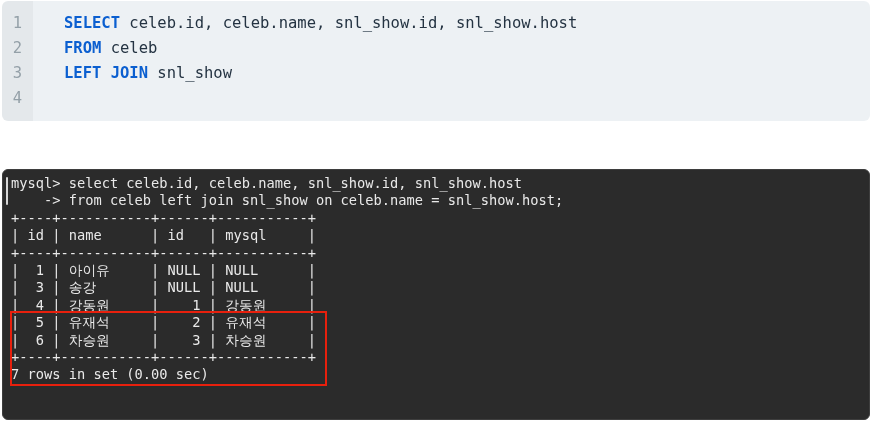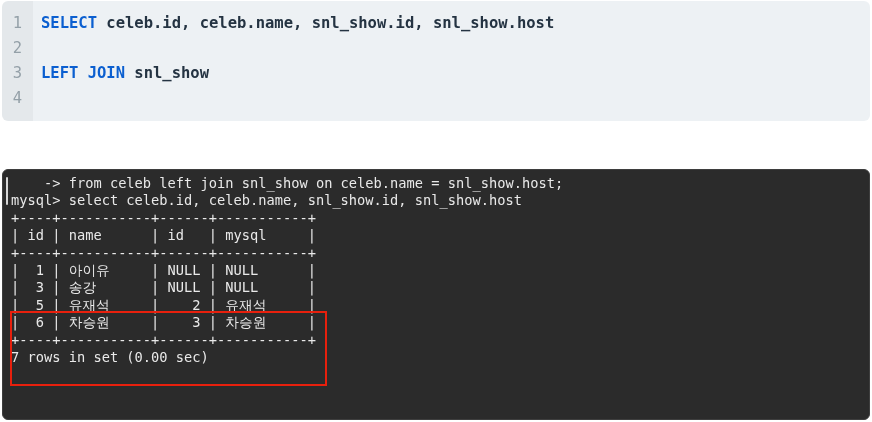--- a/index.html
+++ b/index.html
@@ -14,22 +14,22 @@
     font-size:15.5px; line-height:25px;
     padding:10px 0;
     color:#243342;
   }
   .codeline{ display:flex; }
   .lnum{
     flex:0 0 31px; width:31px; text-align:center;
     color:#94a0a8; user-select:none; white-space:pre;
   }
   .lcode{ padding-left:8px; white-space:pre; }
-  .tok-keyword{ color:#0b5fd0; font-weight:bold; }
-  .tok-plain{ color:#243342;font-weight:bold; }
+  .tok-keyword{ color:#0b5fd0; font-weight:bold;margin-left:23px; }
+  .tok-plain{ color:#243342; }
 
   
   .terminal{
     position:absolute; left:2px; top:169px; width:868px; height:251px;
     background:#2b2b2b; border-radius:6px;
     border:1px solid #3e3e3e;
     padding:5px 8px 0 8px;
     font-size:13.7px; line-height:17.4px;
     color:#e9e9e9;
     overflow:hidden;
@@ -53,39 +53,41 @@
 </head>
 <body>
 
 <div class="code-block" id="code-block">
     <div class="codeline">
       <span class="lnum">1</span>
       <span class="lcode"><span class="tok-keyword">SELECT</span><span class="tok-plain"> celeb.id, celeb.name, snl_show.id, snl_show.host</span></span>
     </div>
     <div class="codeline">
       <span class="lnum">2</span>
+      <span class="lcode"><span class="tok-keyword">FROM</span><span class="tok-plain"> celeb</span></span>
     </div>
     <div class="codeline">
       <span class="lnum">3</span>
       <span class="lcode"><span class="tok-keyword">LEFT JOIN</span><span class="tok-plain"> snl_show</span></span>
     </div>
     <div class="codeline">
       <span class="lnum">4</span>
     </div>
   </div>
 
 <div class="terminal" id="terminal">
   <div class="prompt-marker"></div>
+  <div class="tline">mysql&gt; select celeb.id, celeb.name, snl_show.id, snl_show.host</div>
   <div class="tline">    -&gt; from celeb left join snl_show on celeb.name = snl_show.host;</div>
-  <div class="tline">mysql&gt; select celeb.id, celeb.name, snl_show.id, snl_show.host</div>
   <div id="ttable">
       <div class="trow"><span class="rowinner"><span>+</span><span class="tcell c0">----</span><span>+</span><span class="tcell c1">-----------</span><span>+</span><span class="tcell c2">------</span><span>+</span><span class="tcell c3">-----------</span><span>+</span></span></div>
       <div class="trow"><span class="rowinner"><span>|</span><span class="tcell c0"> id </span><span>|</span><span class="tcell c1"> name      </span><span>|</span><span class="tcell c2"> id   </span><span>|</span><span class="tcell c3"> mysql      </span><span>|</span></span></div>
       <div class="trow"><span class="rowinner"><span>+</span><span class="tcell c0">----</span><span>+</span><span class="tcell c1">-----------</span><span>+</span><span class="tcell c2">------</span><span>+</span><span class="tcell c3">-----------</span><span>+</span></span></div>
       <div class="trow"><span class="rowinner"><span>|</span><span class="tcell c0">  1 </span><span>|</span><span class="tcell c1"> 아이유    </span><span>|</span><span class="tcell c2"> NULL </span><span>|</span><span class="tcell c3"> NULL      </span><span>|</span></span></div>
       <div class="trow"><span class="rowinner"><span>|</span><span class="tcell c0">  3 </span><span>|</span><span class="tcell c1"> 송강      </span><span>|</span><span class="tcell c2"> NULL </span><span>|</span><span class="tcell c3"> NULL      </span><span>|</span></span></div>
+      <div class="trow"><span class="rowinner"><span>|</span><span class="tcell c0">  4 </span><span>|</span><span class="tcell c1"> 강동원    </span><span>|</span><span class="tcell c2">    1 </span><span>|</span><span class="tcell c3"> 강동원    </span><span>|</span></span></div>
       <div class="trow"><span class="rowinner"><span>|</span><span class="tcell c0">  5 </span><span>|</span><span class="tcell c1"> 유재석    </span><span>|</span><span class="tcell c2">    2 </span><span>|</span><span class="tcell c3"> 유재석    </span><span>|</span></span></div>
       <div class="trow"><span class="rowinner"><span>|</span><span class="tcell c0">  6 </span><span>|</span><span class="tcell c1"> 차승원    </span><span>|</span><span class="tcell c2">    3 </span><span>|</span><span class="tcell c3"> 차승원    </span><span>|</span></span></div>
       <div class="trow"><span class="rowinner"><span>+</span><span class="tcell c0">----</span><span>+</span><span class="tcell c1">-----------</span><span>+</span><span class="tcell c2">------</span><span>+</span><span class="tcell c3">-----------</span><span>+</span></span></div>
     </div>
   <div class="tline">7 rows in set (0.00 sec)</div>
   <div class="red-box" id="redbox" style="top: 141px; height: 75px; left: 7px; width: 317px; border-color: rgb(232, 32, 13);"></div>
 </div>
 
 </body></html>

